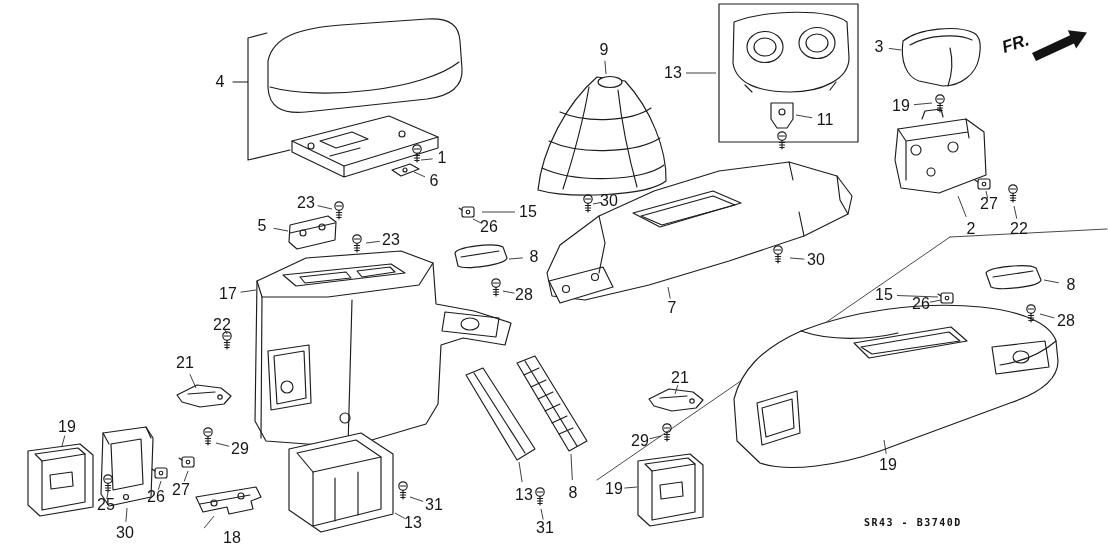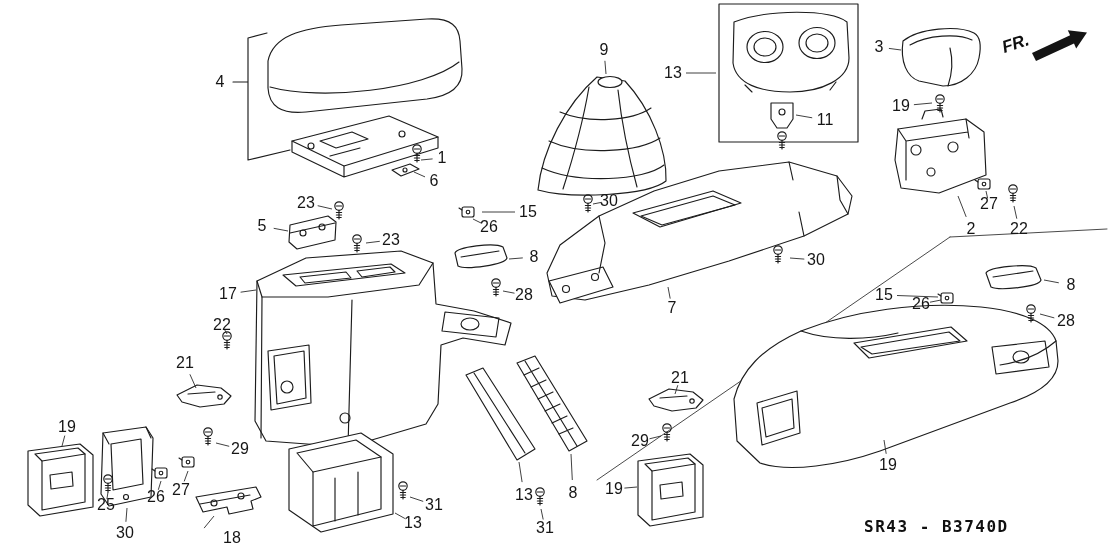--- a/index.html
+++ b/index.html
@@ -7,21 +7,21 @@
   .stage{position:relative;width:1108px;height:553px;background:#ffffff;overflow:hidden;
          font-family:"Liberation Sans",sans-serif}
   .layer{position:absolute;left:0;top:0;width:1108px;height:553px}
   #art{z-index:1}
   #leader-layer{z-index:2}
   #callout-layer{z-index:3;position:absolute;left:0;top:0;width:1108px;height:553px;pointer-events:none}
   .callout{position:absolute;transform:translate(-50%,-50%);font-size:16px;line-height:1;
            color:#161616;user-select:none;white-space:nowrap}
   .diagram-code{position:absolute;left:864px;top:517px;z-index:3;
                 font-family:"DejaVu Sans Mono","Liberation Mono",monospace;
-                font-weight:700;font-size:16px;letter-spacing:1.5px;color:#101010}
+                font-weight:700;font-size:10px;letter-spacing:1.5px;color:#101010}
   .fr-label{position:absolute;left:1002px;top:34px;z-index:3;font-size:17px;font-weight:700;
             font-style:italic;color:#101010;transform:rotate(-18deg)}
   #leader-layer line{stroke:#2b2b2b;stroke-width:0.9}
   #art .ln{fill:none;stroke:#1c1c1c;stroke-width:1.15;stroke-linejoin:round;stroke-linecap:round}
 </style>
 </head>
 <body>
 
 <div class="stage">
 

